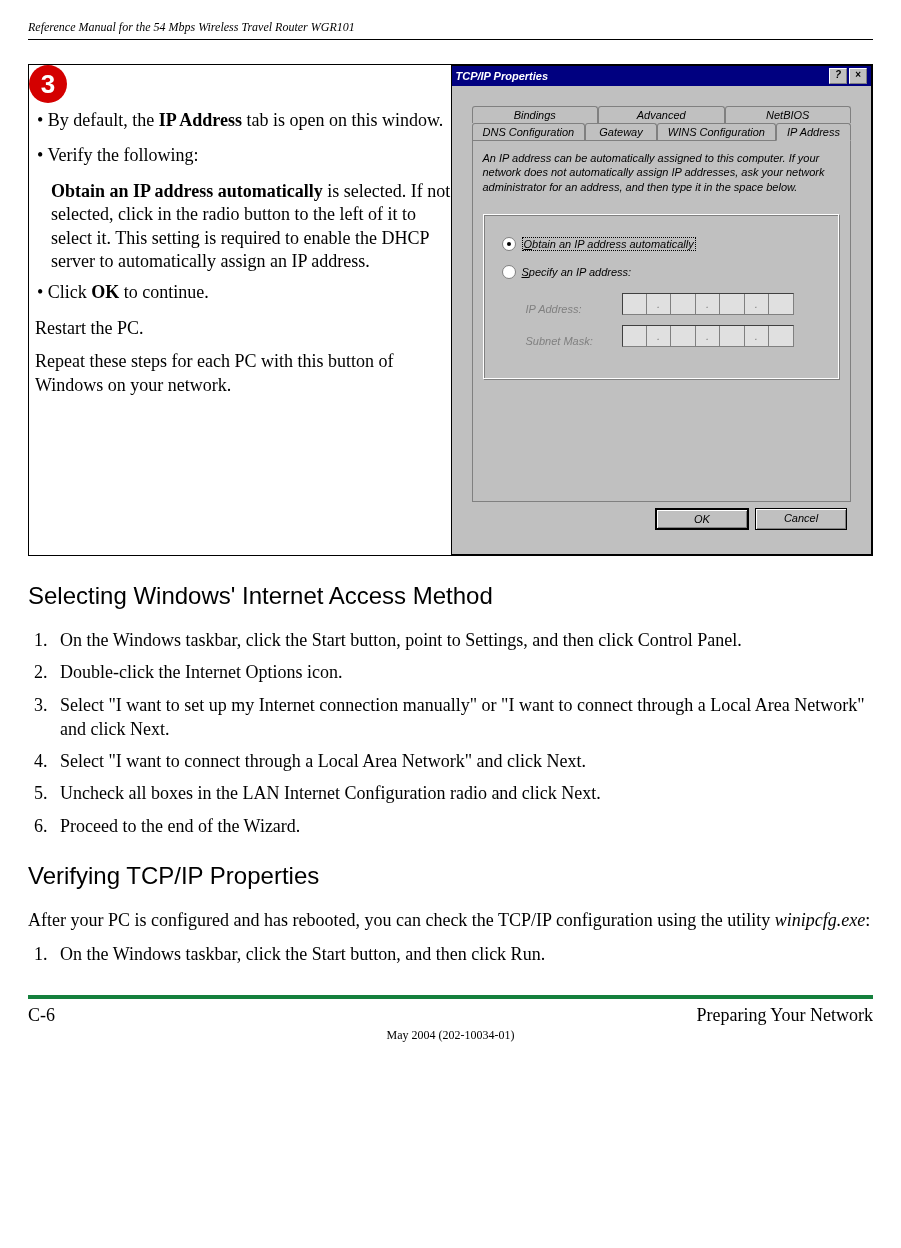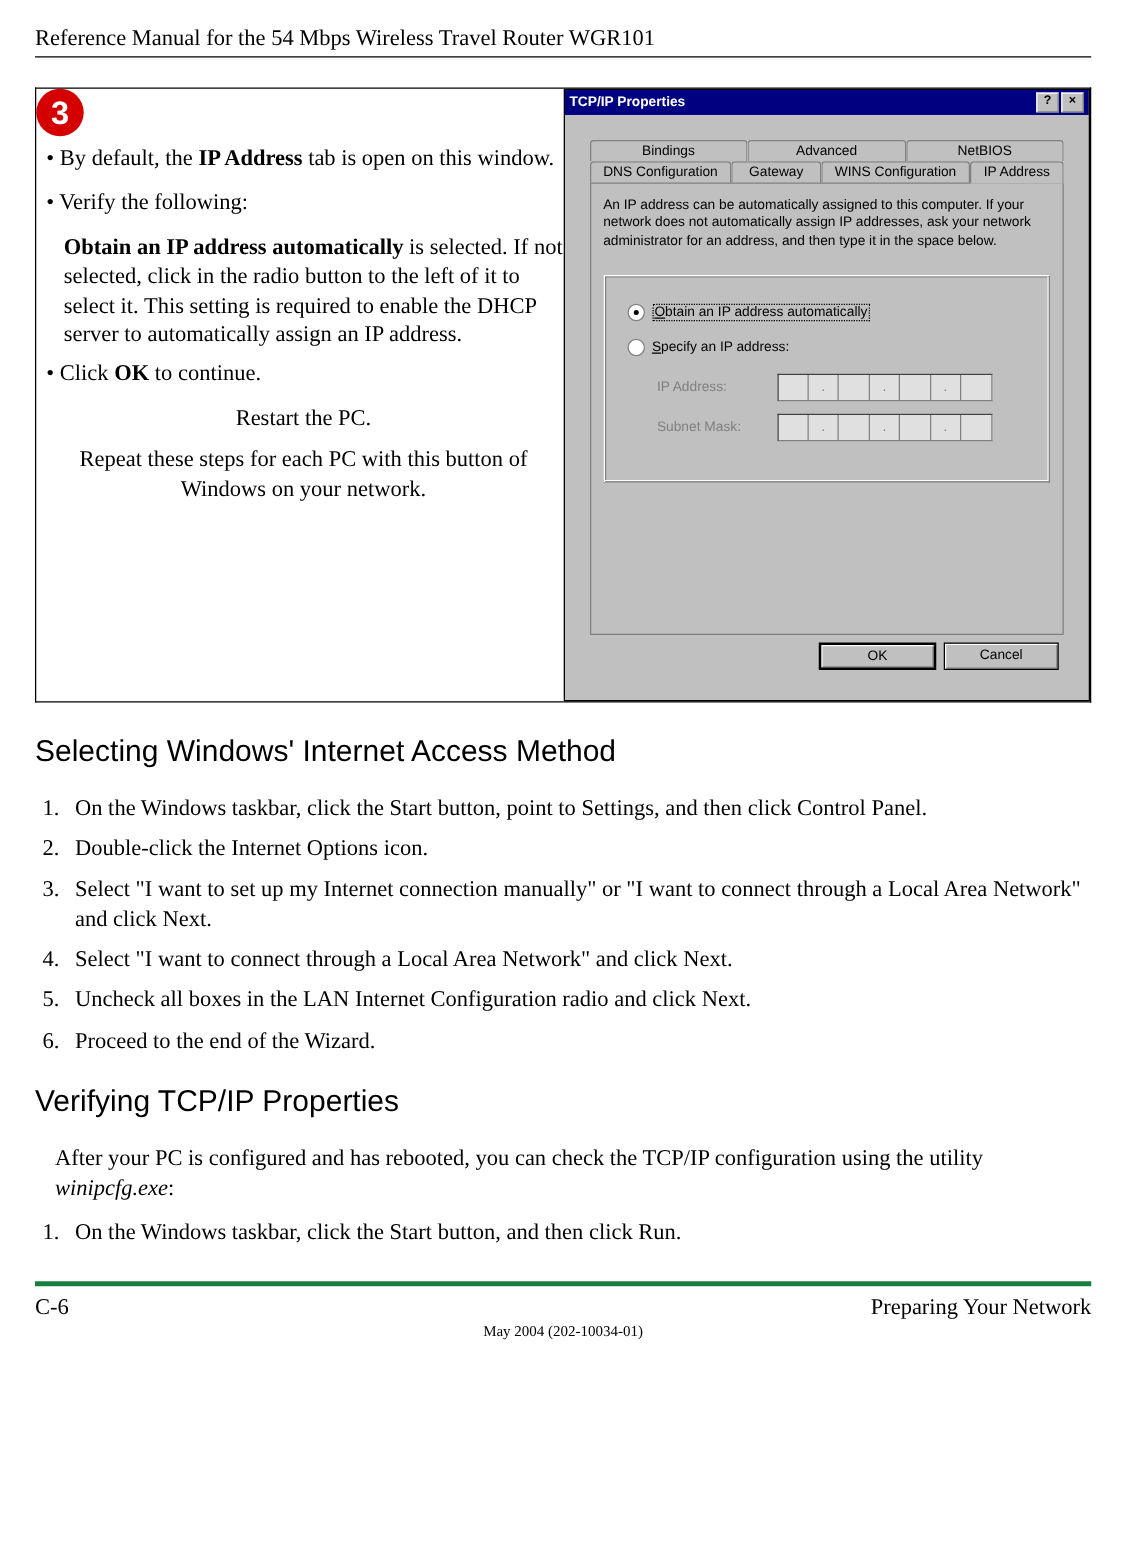--- a/index.html
+++ b/index.html
@@ -6,21 +6,22 @@
     font-family: "Times New Roman", Times, serif;
     font-size: 18px;
     color: #000;
     background: #fff;
     margin: 0;
     padding: 20px 28px;
     width: 901px;
     box-sizing: border-box;
   }
   .header-line {
-    font-size: 18px;
+    font-style: italic;
+    font-size: 12px;
     border-bottom: 1px solid #000;
     padding-bottom: 4px;
     margin-bottom: 24px;
   }
   .step-table {
     border: 1px solid #000;
     width: 100%;
     border-collapse: collapse;
     margin-bottom: 26px;
   }
@@ -60,26 +61,26 @@
   .bullets li::before {
     content: "• ";
   }
   .sub-p {
     margin: 0 0 8px 22px;
     line-height: 1.3;
   }
   .plain-p {
     margin: 10px 0 10px 6px;
     line-height: 1.3;
-    text-align: center;
   }
   .right-cell {
     width: 50%;
     padding: 4px;
     background: #fde047;
+    font-style: italic;
   }
   
   .dlg {
     border: 1px solid #000;
     background: #c0c0c0;
     font-family: "MS Sans Serif", Tahoma, Arial, sans-serif;
     font-size: 11px;
   }
   .dlg-title {
     background: #000080;
@@ -179,21 +180,21 @@
     height: 4px;
     border-radius: 50%;
     background: #000;
   }
   .radio-label.selected {
     border: 1px dotted #000;
     padding: 0 1px;
   }
   .field-row {
     display: flex;
-    align-items: center;
+    align-items: flex-end;
     gap: 16px;
     margin: 10px 0 10px 24px;
     color: #808080;
   }
   .field-lbl {
     width: 80px;
     font-size: 11px;
   }
   .ip-box {
     display: flex;
@@ -242,21 +243,21 @@
     padding-left: 24px;
     margin: 0 0 20px 0;
   }
   ol.steps li {
     margin: 8px 0;
     line-height: 1.35;
     padding-left: 8px;
   }
   .body-p {
     line-height: 1.35;
-    margin: 10px 16px;
+    margin: 10px 0;
   }
   .footer {
     border-top: 4px solid #15803d;
     margin-top: 28px;
     padding-top: 6px;
     font-size: 18px;
     display: flex;
     justify-content: space-between;
   }
   .footer-center {

